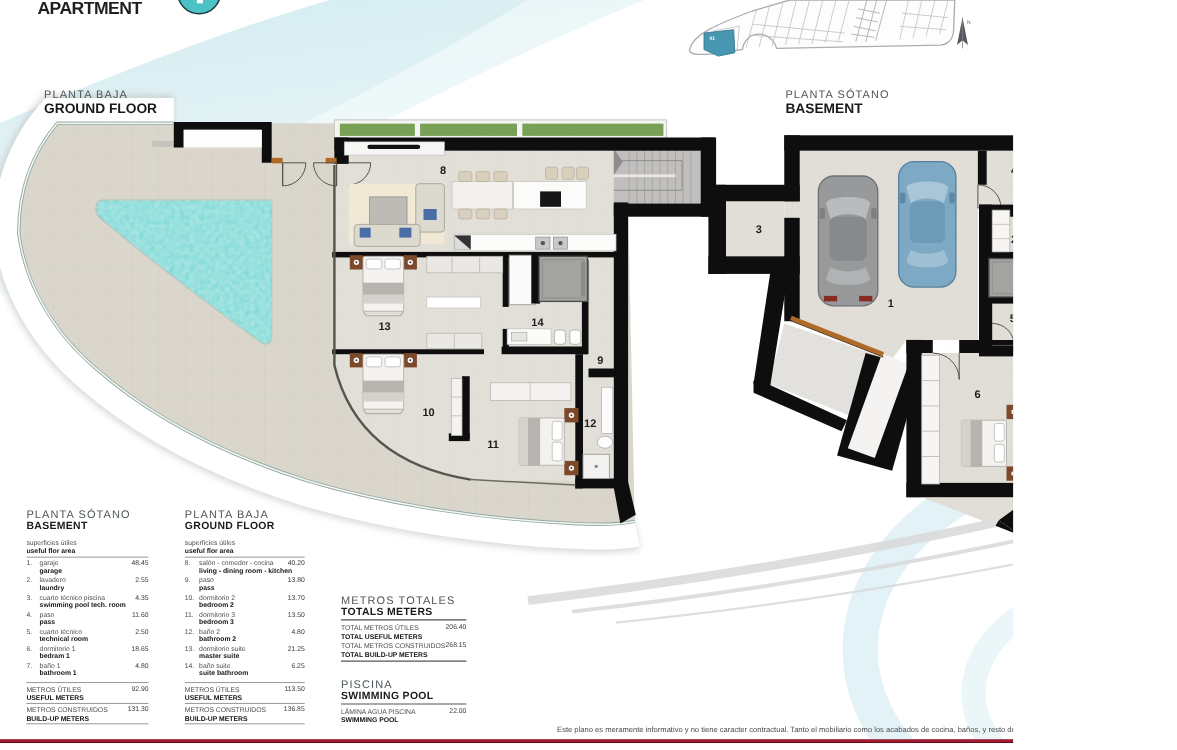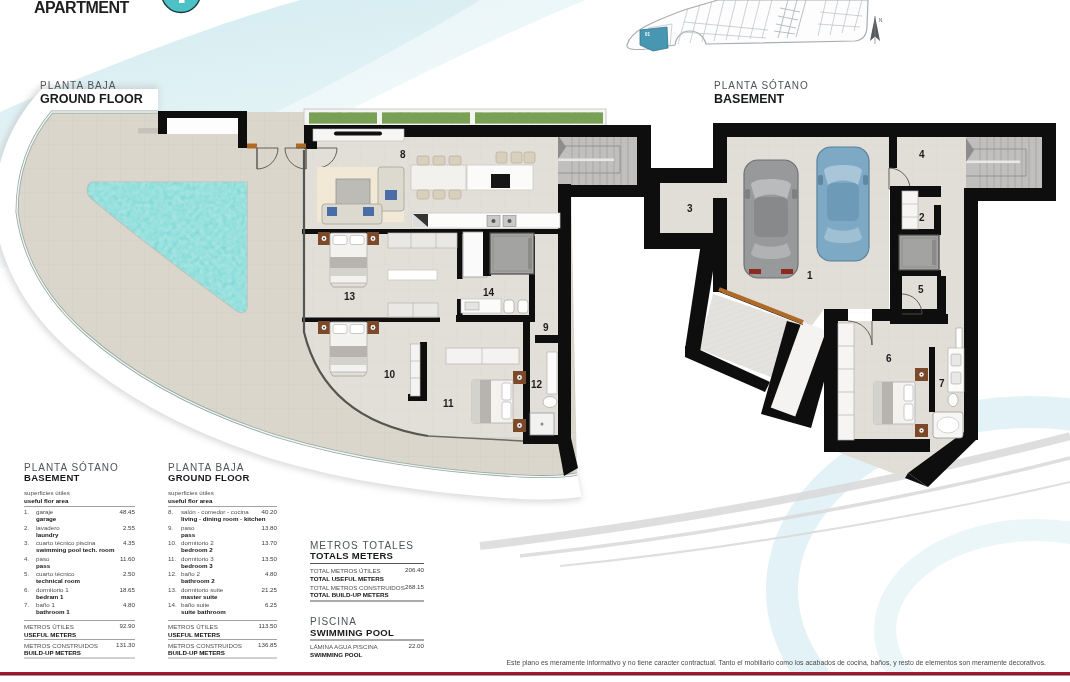--- a/index.html
+++ b/index.html
@@ -1,16 +1,16 @@
 <!DOCTYPE html>
 <html><head>
 <meta charset="utf-8">
 <style>
 html,body{margin:0;padding:0}
-.page{position:relative;width:1070px;height:682px;background:#ffffff;overflow:hidden;font-family:"Liberation Sans",sans-serif}
+.page{position:relative;width:921px;height:682px;background:#ffffff;overflow:hidden;font-family:"Liberation Sans",sans-serif}
 text{font-family:"Liberation Sans",sans-serif}
 .lh1{font-size:10px;fill:#4c5458;letter-spacing:1px}
 .lh2{font-size:9.5px;font-weight:bold;fill:#17191a;letter-spacing:.3px}
 .it{font-size:6.2px;fill:#4e4e4e}
 .itb{font-size:6.2px;font-weight:bold;fill:#141414}
 .val{font-size:6.2px;fill:#3a3a3a}
 .num{font-size:10px;font-weight:bold;fill:#1c1c1c}
 </style>
 </head>
 <body>

